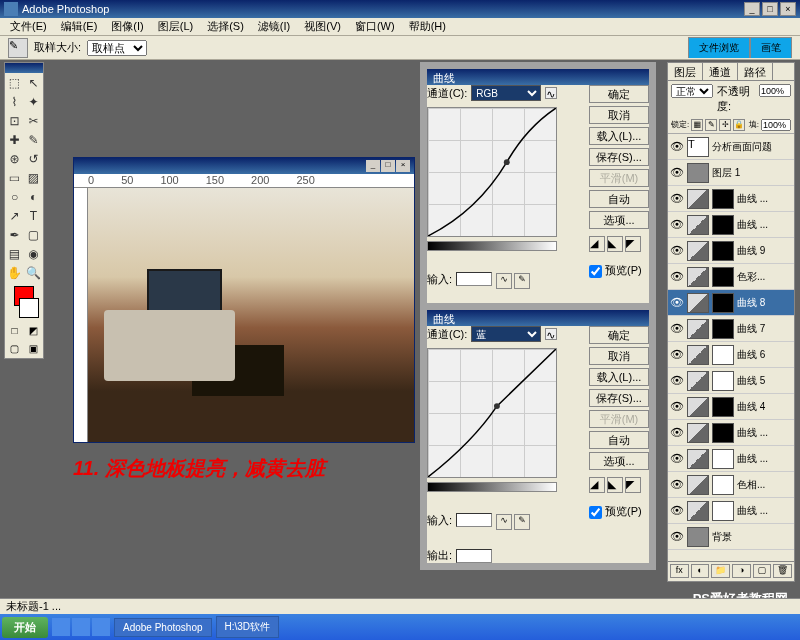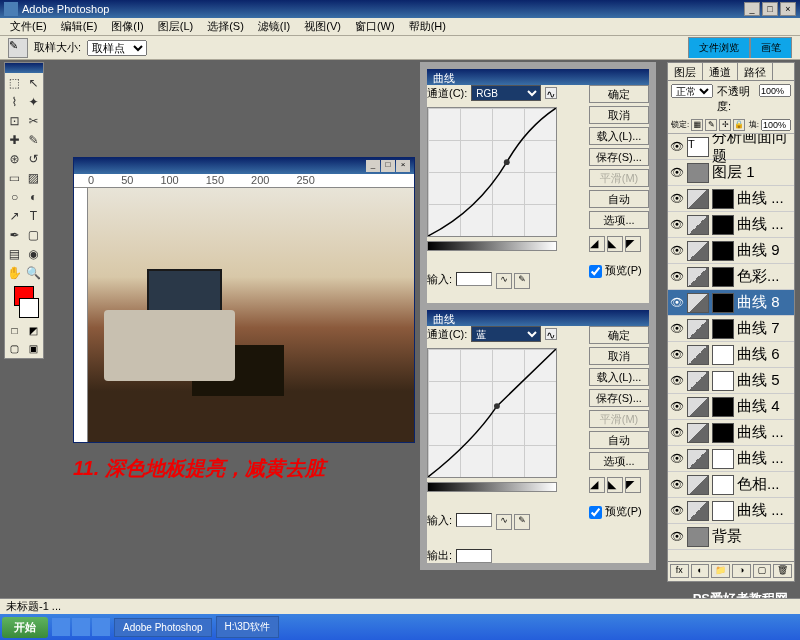--- a/index.html
+++ b/index.html
@@ -70,21 +70,21 @@
 .layers .llock span{width:12px;height:12px;border:1px solid #888;text-align:center;font-size:8px}
 .layers .llist{flex:1;overflow:hidden}
 .layers .lrow{display:flex;align-items:center;height:26px;border-bottom:1px solid #ccc;padding:0 2px;gap:3px}
 .layers .lrow.sel{background:#3a6ea5;color:#fff}
 .layers .lrow .eye{width:14px;text-align:center;font-size:11px}
 .layers .lrow .thumb{width:22px;height:20px;background:#888;border:1px solid #555}
 .layers .lrow .thumb.t{background:#fff}
 .layers .lrow .thumb.adj{background:linear-gradient(135deg,#ddd 50%,#666 50%)}
 .layers .lrow .mask{width:22px;height:20px;background:#000;border:1px solid #555}
 .layers .lrow .mask.w{background:#fff}
-.layers .lrow .lname{font-size:15px;flex:1;overflow:hidden}
+.layers .lrow .lname{font-size:10px;flex:1;overflow:hidden}
 .layers .lbot{height:20px;border-top:1px solid #888;display:flex;gap:2px;padding:2px}
 .layers .lbot span{width:24px;height:14px;border:1px solid #888;text-align:center;font-size:9px}
 .watermark{position:absolute;right:12px;bottom:32px;color:#fff;font-size:13px;font-weight:bold}
 .watermark2{position:absolute;right:12px;bottom:18px;color:#fff;font-size:11px}
 .taskbar{position:absolute;bottom:0;left:0;right:0;height:26px;background:linear-gradient(#3a81e0,#245edb);display:flex;align-items:center;padding:12px 2px;gap:4px}
 .taskbar .start{background:linear-gradient(#5fb35f,#3a8a3a);color:#fff;padding:3px 12px;border-radius:3px;font-size:11px;font-weight:bold}
 .taskbar .qik{display:flex;gap:2px}
 .taskbar .qik span{width:18px;height:18px;background:#4a8ae8}
 .taskbar .tsk{background:#3a6fc8;color:#fff;padding:3px 8px;font-size:10px;border:1px solid #2a5aa8}
 .statusbar{position:absolute;bottom:26px;left:0;right:0;height:16px;background:#ece9d8;border-top:1px solid #888;display:flex;align-items:center;padding:0 6px;font-size:10px;gap:8px}

